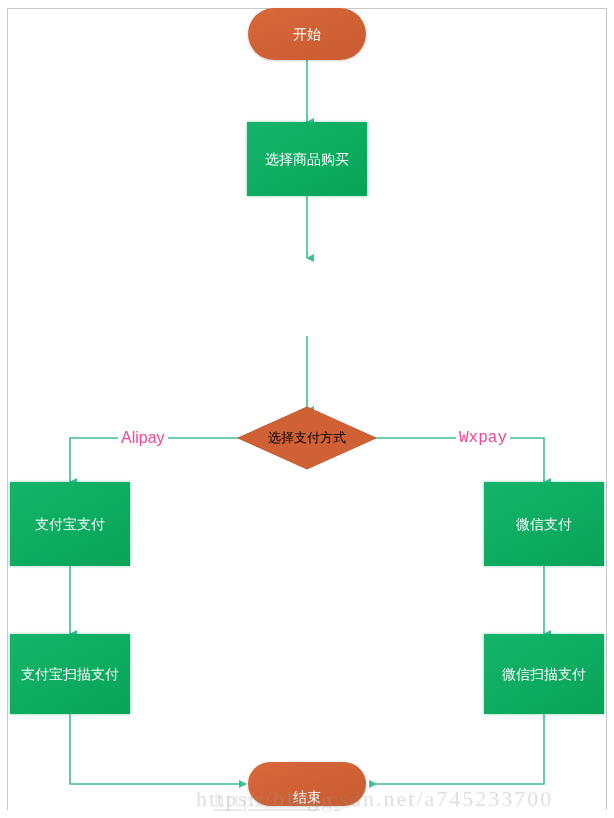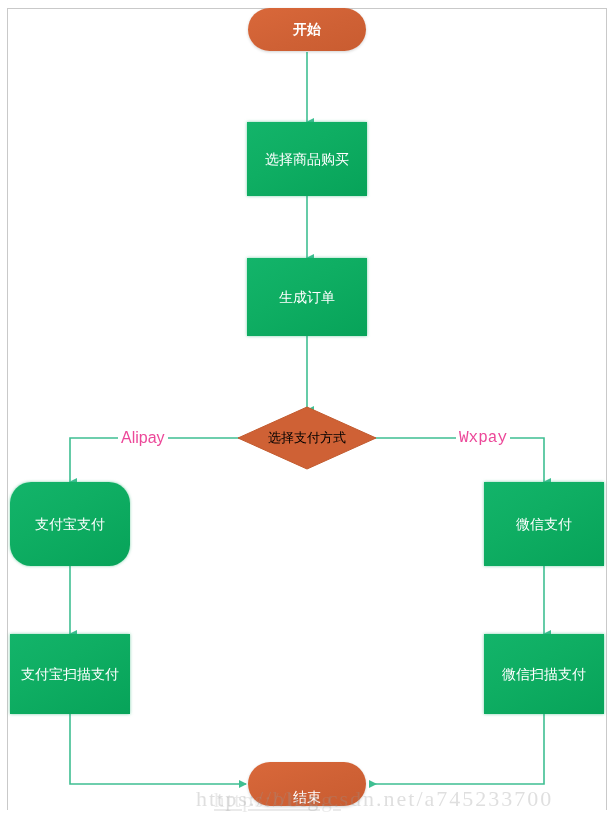--- a/index.html
+++ b/index.html
@@ -153,40 +153,37 @@
       <line x1="70" y1="566" x2="70" y2="634" marker-end="url(#arrow-down)"></line>
 
       <line x1="544" y1="566" x2="544" y2="634" marker-end="url(#arrow-down)"></line>
 
       <path d="M70,714 L70,784 L246,784" marker-end="url(#arrow-right)"></path>
 
       <path d="M544,714 L544,784 L370,784" marker-end="url(#arrow-left)"></path>
     </g>
   </svg>
 
-  <div class="node node-terminal" style="left:248px; top:8px; width:118px; height:43px;font-weight:bold;">
+  <div class="node node-terminal" style="left:248px; top:8px; width:118px; height:52px;">
     <span>开始</span>
   </div>
 
   <div class="node node-process" style="left:247px; top:122px; width:120px; height:74px;">
     <span>选择商品购买</span>
   </div>
 
-  <div class="node node-process" style="left:247px; top:258px; width:120px; height:78px;">
-    <span>生成订单</span>
-  </div>
 
   <div class="node node-decision" style="left:237px; top:406px; width:140px; height:64px;">
     <svg class="diamond-shape" viewBox="0 0 140 64" preserveAspectRatio="none">
       <polygon points="70,1 139,32 70,63 1,32" fill="#cf6135" stroke="#c25a2e" stroke-width="1"></polygon>
     </svg>
     <span class="diamond-label">选择支付方式</span>
   </div>
 
-  <div class="node node-process" style="left:10px; top:482px; width:120px; height:84px;border-radius:21px;">
+  <div class="node node-process" style="left:10px; top:482px; width:120px; height:84px;">
     <span>支付宝支付</span>
   </div>
 
   <div class="node node-process" style="left:10px; top:634px; width:120px; height:80px;">
     <span>支付宝扫描支付</span>
   </div>
 
   <div class="node node-process" style="left:484px; top:482px; width:120px; height:84px;">
     <span>微信支付</span>
   </div>

